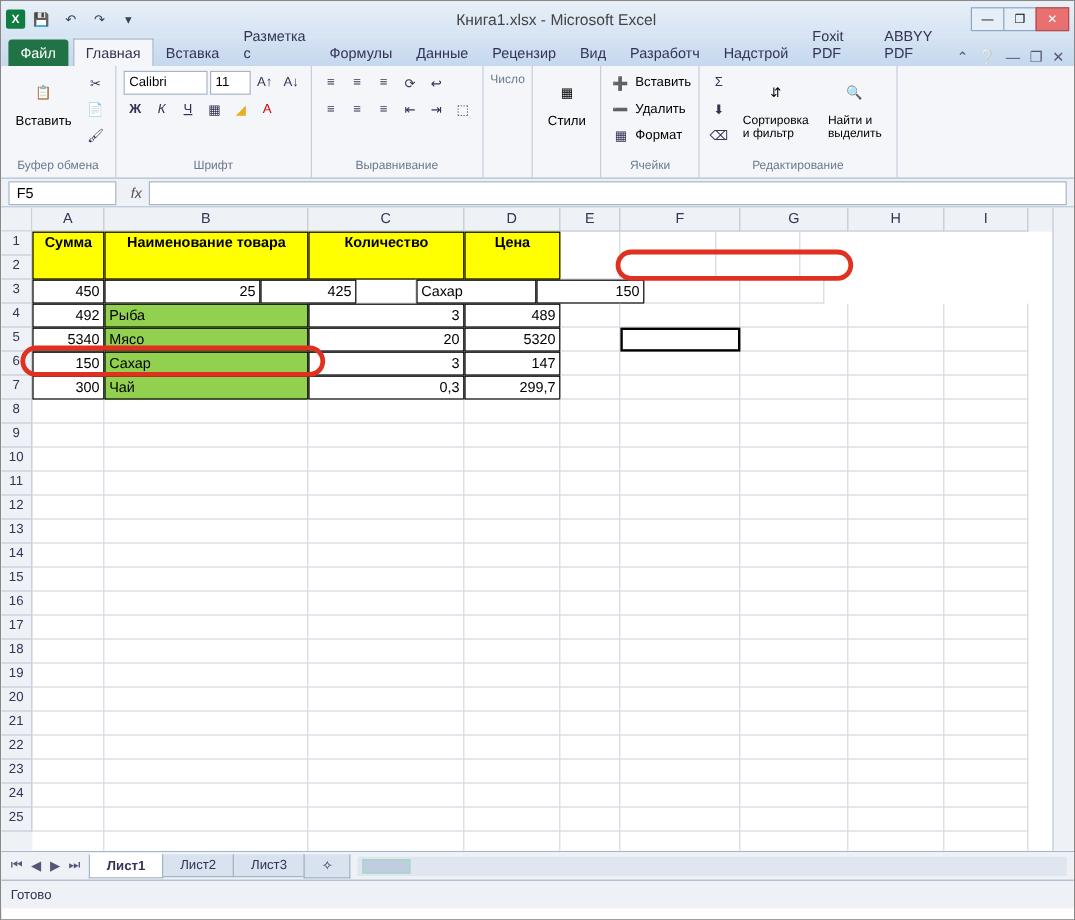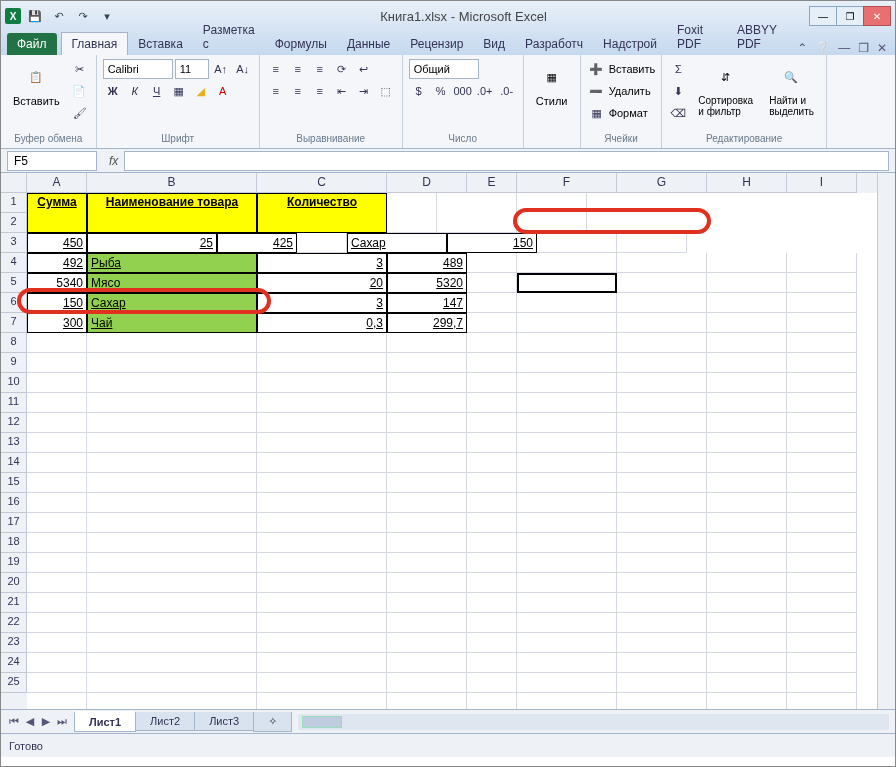--- a/index.html
+++ b/index.html
@@ -42,21 +42,21 @@
 .fbar .fx { font-style: italic; color: #555; margin: 0 6px; }
 .fbar .formula-input { flex: 1; height: 20px; border: 1px solid #a5b5c9; background: #fff; margin-right: 6px; }
 
 
 .grid-area { position: relative; height: 536px; overflow: hidden; background: #fff; }
 .corner { position: absolute; left: 0; top: 0; width: 26px; height: 20px; background: #eef1f6; border-right: 1px solid #c3c8d4; border-bottom: 1px solid #c3c8d4; }
 .colheads { position: absolute; top: 0; left: 26px; right: 18px; height: 20px; display: flex; background: #eef1f6; }
 .ch { border-right: 1px solid #c3c8d4; border-bottom: 1px solid #c3c8d4; text-align: center; font-size: 12px; color: #335; padding-top: 2px; flex-shrink: 0; }
 .rowheads { position: absolute; top: 20px; left: 0; width: 26px; bottom: 0; background: #eef1f6; }
 .rh { height: 20px; border-right: 1px solid #c3c8d4; border-bottom: 1px solid #c3c8d4; text-align: center; font-size: 11px; color: #335; padding-top: 2px; }
-.cells { position: absolute; top: 20px; left: 26px; right: 18px; bottom: 0; text-decoration: underline; }
+.cells { position: absolute; top: 20px; left: 26px; right: 18px; bottom: 0; }
 .crow { display: flex; height: 20px; }
 .cell { border-right: 1px solid #d4d8e0; border-bottom: 1px solid #d4d8e0; font-size: 12px; padding: 2px 3px; overflow: hidden; white-space: nowrap; flex-shrink: 0; }
 .cell.hd { background: #ffff00; font-weight: bold; text-align: center; border: 1px solid #000; }
 .cell.bd { border: 1px solid #000; }
 .cell.gr { background: #92d050; }
 .cell.r { text-align: right; }
 .vscroll { position: absolute; right: 0; top: 0; bottom: 0; width: 18px; background: #eef1f6; border-left: 1px solid #c3c8d4; }
 
 
 .hl-red { position: absolute; border: 4px solid #e03020; border-radius: 14px; pointer-events: none; z-index: 10; }
@@ -176,30 +176,20 @@
         <span class="rbtn">≡</span>
         <span class="rbtn">⇤</span>
         <span class="rbtn">⇥</span>
         <span class="rbtn">⬚</span>
       </div>
     </div>
     <div class="group-label">Выравнивание</div>
   </div>
 
   <div class="group">
-    <div class="group-body col">
-      <input class="sel" style="width: 70px;" value="Общий">
-      <div class="row">
-        <span class="rbtn">$</span>
-        <span class="rbtn">%</span>
-        <span class="rbtn">000</span>
-        <span class="rbtn">.0+</span>
-        <span class="rbtn">.0-</span>
-      </div>
-    </div>
     <div class="group-label">Число</div>
   </div>
 
   <div class="group">
     <div class="big-btn">
       <div class="ic">▦</div>
       <span>Стили</span>
     </div>
     <div class="group-label"> </div>
   </div>
@@ -290,20 +280,21 @@
       <div class="rh">22</div>
       <div class="rh">23</div>
       <div class="rh">24</div>
       <div class="rh">25</div>
     </div>
   <div class="cells" id="cells">
       <div class="crow" style="height: 40px;">
         <div class="cell hd" style="width: 60px; white-space: normal; line-height: 1.1; height: 40px;">Сумма</div>
         <div class="cell hd" style="width: 170px; white-space: normal; line-height: 1.1; height: 40px;">Наименование товара</div>
         <div class="cell hd" style="width: 130px; white-space: normal; line-height: 1.1; height: 40px;">Количество</div>
+        <div class="cell hd" style="width: 80px; white-space: normal; line-height: 1.1; height: 40px;">Цена</div>
         <div class="cell" style="width: 50px; height: 40px;"></div>
         <div class="cell" style="width: 80px; height: 40px;"></div>
         <div class="cell" style="width: 70px; height: 40px;"></div>
       </div>
       <div class="crow">
         <div class="cell bd r" style="width: 60px;">450</div>
         <div class="cell bd r" style="width: 130px;">25</div>
         <div class="cell bd r" style="width: 80px;">425</div>
         <div class="cell" style="width: 50px;"></div>
         <div class="cell bd" style="width: 100px;">Сахар</div>

